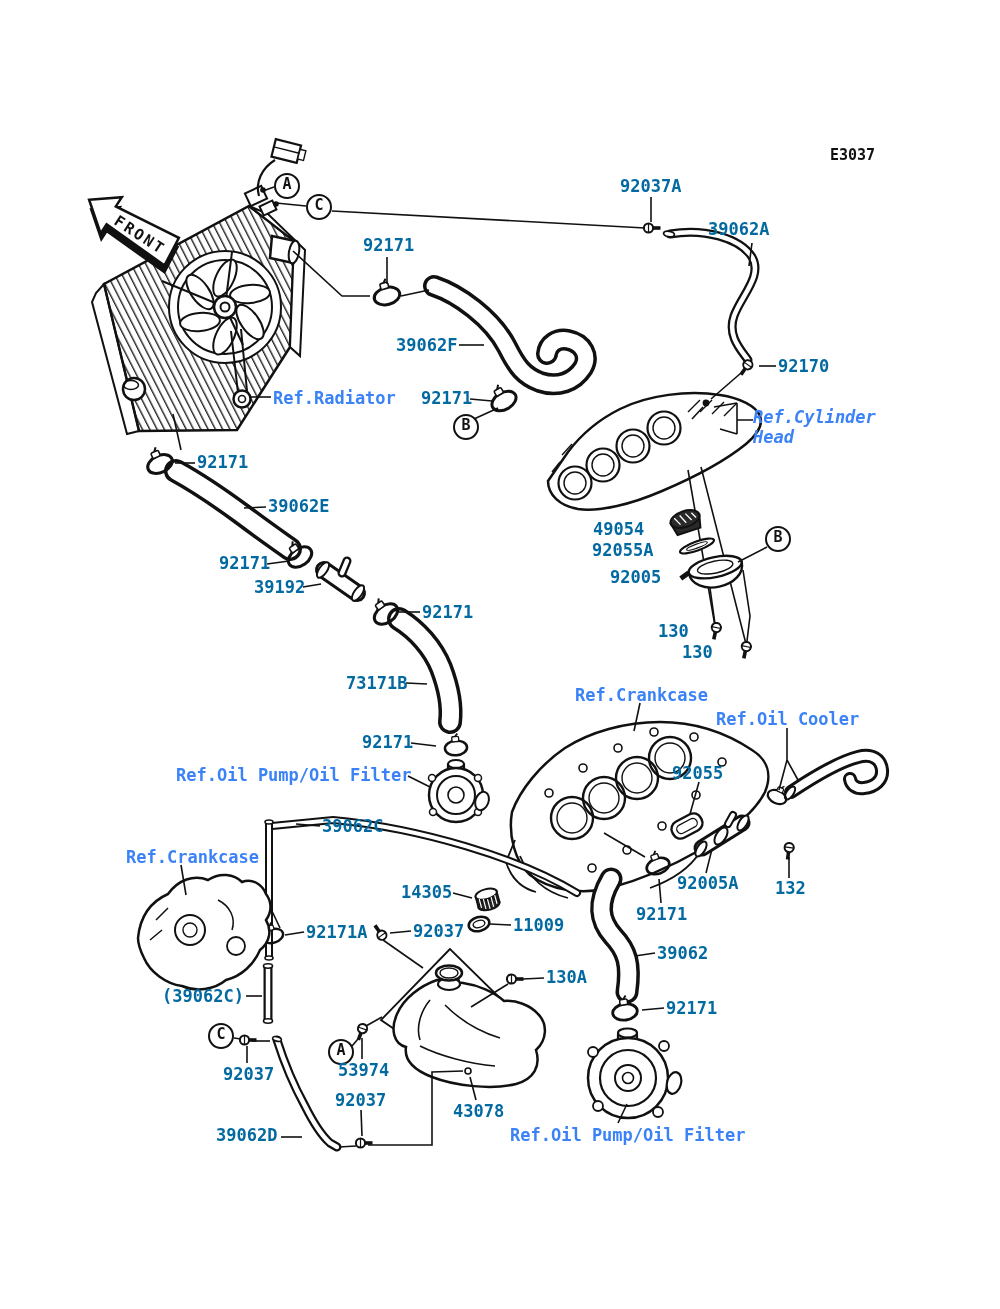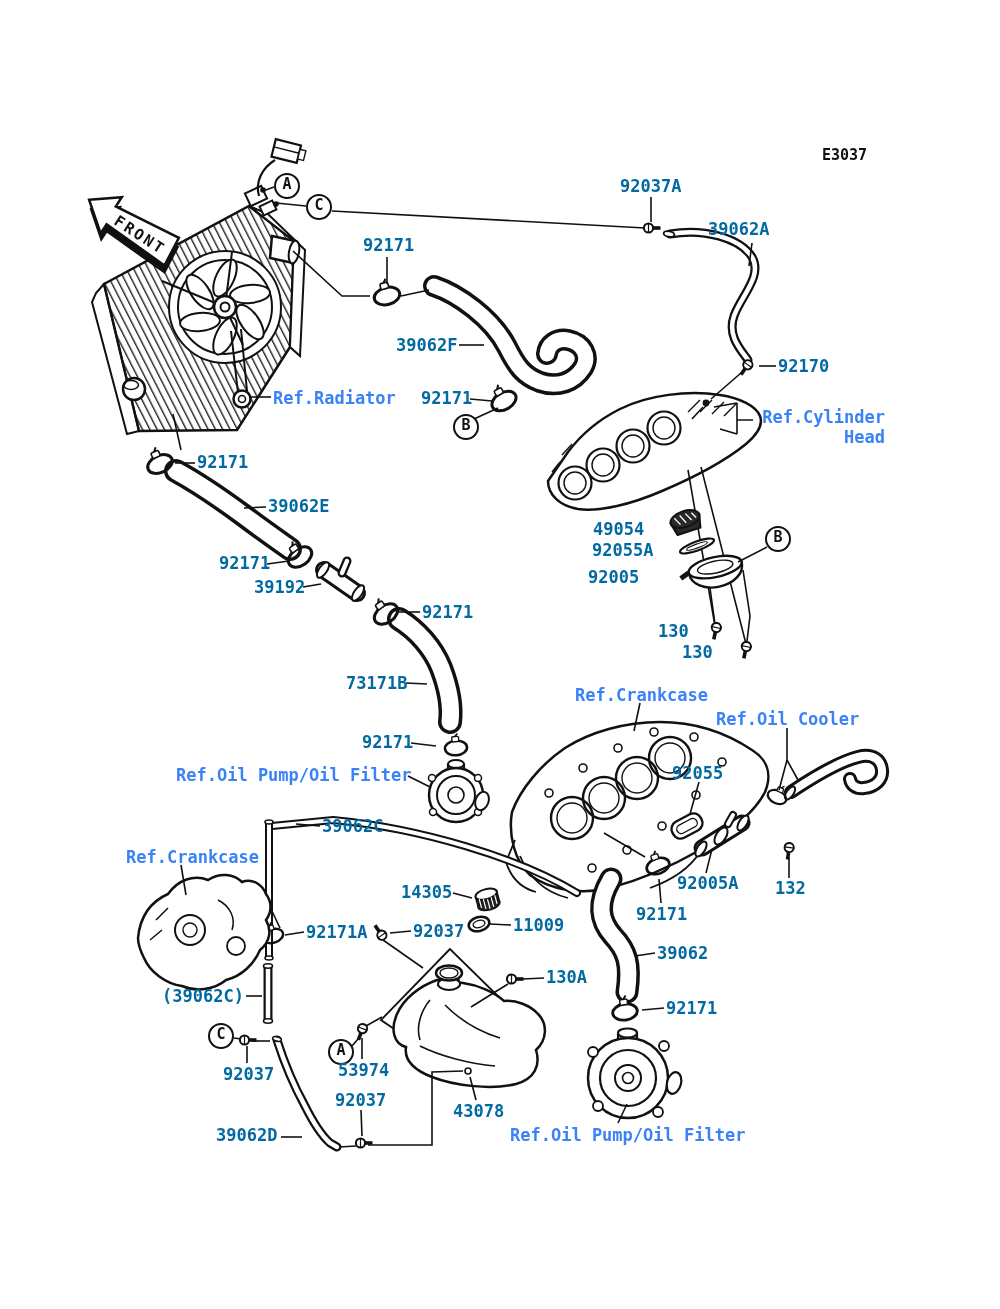--- a/index.html
+++ b/index.html
@@ -3,22 +3,22 @@
 <meta charset="utf-8">
 <style>
   html,body{margin:0;padding:0;background:#e8e8e8;}
   #stage{position:relative;width:1000px;height:1309px;background:#ffffff;overflow:hidden;
          font-family:"DejaVu Sans Mono", monospace;}
   #art{position:absolute;left:0;top:0;z-index:0;}
   .lbl{position:absolute;z-index:2;font:bold 17px "DejaVu Sans Mono", monospace;color:#0369a1;
        white-space:nowrap;letter-spacing:0;line-height:19px;}
   .reflbl{position:absolute;z-index:2;font:bold 17px "DejaVu Sans Mono", monospace;color:#3b82f6;
        white-space:nowrap;letter-spacing:0;line-height:20px;}
-  .wrap2{white-space:normal;width:132px;text-align:right;}
-  .code{position:absolute;z-index:2;font:bold 15px "DejaVu Sans Mono", monospace;color:#111;}
+  .wrap2{white-space:normal;width:132px;text-align:left;font-style:italic;}
+  .code{position:absolute;z-index:2;font:bold 15px "DejaVu Sans Mono", monospace;color:#111;margin-left:8px;}
   .co{position:absolute;z-index:2;width:26px;height:26px;border:2.5px solid #111;border-radius:50%;
       background:#fff;box-sizing:border-box;text-align:center;line-height:21px;
       font:bold 15px "DejaVu Sans Mono", monospace;color:#111;}
   .front-text{font:bold 15px "DejaVu Sans Mono", monospace;letter-spacing:2.5px;fill:#111;}
 </style>
 </head>
 <body>
 
 <div id="stage">
 
@@ -360,21 +360,21 @@
 <div class="lbl" style="left:778px;top:357px">92170</div>
 <div class="lbl" style="left:421px;top:389px">92171</div>
 <div class="lbl" style="left:197px;top:453px">92171</div>
 <div class="lbl" style="left:268px;top:497px">39062E</div>
 <div class="lbl" style="left:219px;top:554px">92171</div>
 <div class="lbl" style="left:254px;top:578px">39192</div>
 <div class="lbl" style="left:422px;top:603px">92171</div>
 <div class="lbl" style="left:346px;top:674px">73171B</div>
 <div class="lbl" style="left:593px;top:520px">49054</div>
 <div class="lbl" style="left:592px;top:541px">92055A</div>
-<div class="lbl" style="left:588px;top:568px">92005</div>
+<div class="lbl" style="left:610px;top:568px">92005</div>
 <div class="lbl" style="left:658px;top:622px">130</div>
 <div class="lbl" style="left:682px;top:643px">130</div>
 <div class="lbl" style="left:672px;top:764px">92055</div>
 <div class="lbl" style="left:362px;top:733px">92171</div>
 <div class="lbl" style="left:322px;top:817px">39062C</div>
 <div class="lbl" style="left:401px;top:883px">14305</div>
 <div class="lbl" style="left:677px;top:874px">92005A</div>
 <div class="lbl" style="left:775px;top:879px">132</div>
 <div class="lbl" style="left:636px;top:905px">92171</div>
 <div class="lbl" style="left:306px;top:923px">92171A</div>

